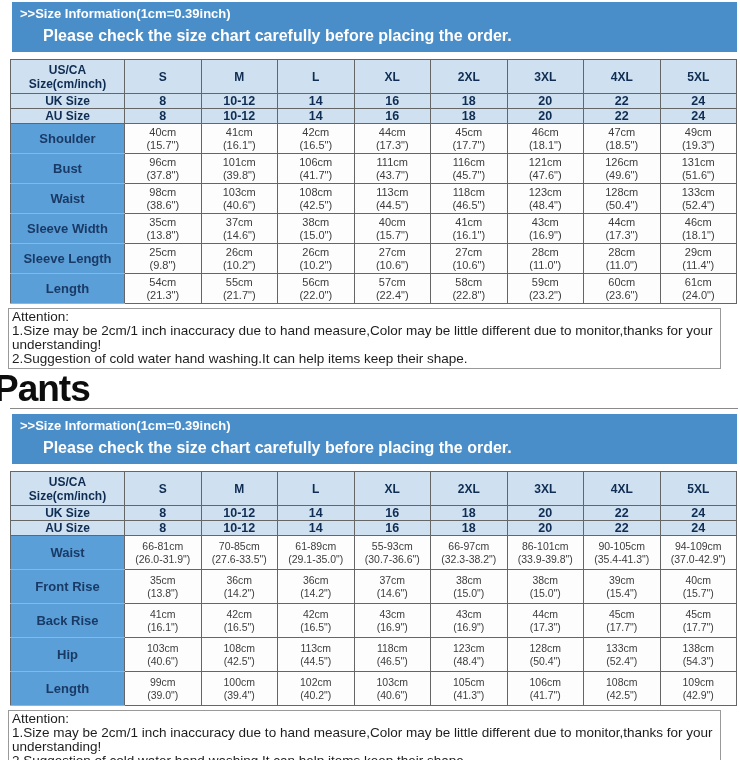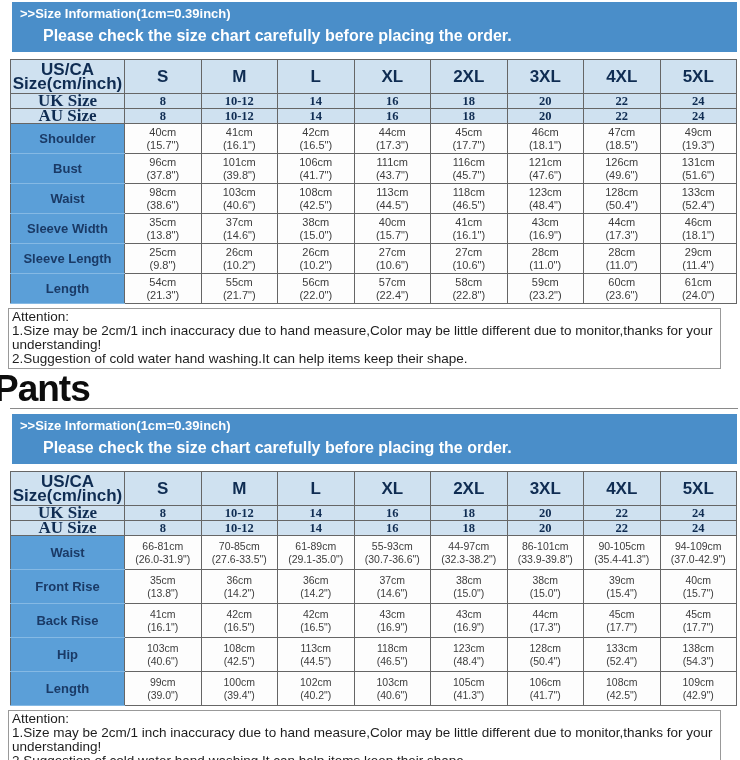--- a/index.html
+++ b/index.html
@@ -25,28 +25,28 @@
   table.sizes {
     border-collapse:collapse; table-layout:fixed;
     width:727px; margin:7px 0 0 10px;
     border:1px solid #555;
   }
   table.sizes th, table.sizes td {
     border:1px solid #666; text-align:center; vertical-align:middle;
     overflow:hidden; padding:0;
   }
   tr.r-main th { height:34px; }
-  tr.r-sub  th { height:15px;font-family:Liberation Serif, serif; }
+  tr.r-sub  th { height:15px; }
   table.t-top tr.r-meas > * { height:30px;margin-top:32px; }
   table.t-pants tr.r-meas > * { height:34px; }
 
   .corner, .szcol, .szval {
     background:var(--header-bg,#cfe1f0);
     color:var(--header-text,#0f2c52);
-    font-weight:bold; font-size:17px; line-height:14px;
+    font-weight:bold; font-size:12px; line-height:14px;
   }
   .szval { font-size:12.5px; }
   .mlabel {
     background:var(--label-bg,#5b9fd8);
     color:var(--label-text,#1a3a66);
     font-weight:bold; font-size:13px;
     border-top-color:#85b9e4 !important;
     border-bottom-color:#85b9e4 !important;
   }
   td.mcell {
@@ -422,21 +422,21 @@
             </td>
             <td class="mcell">
               <div>61-89cm</div>
               <div>(29.1-35.0")</div>
             </td>
             <td class="mcell">
               <div>55-93cm</div>
               <div>(30.7-36.6")</div>
             </td>
             <td class="mcell">
-              <div>44-97cm</div>
+              <div>66-97cm</div>
               <div>(32.3-38.2")</div>
             </td>
             <td class="mcell">
               <div>86-101cm</div>
               <div>(33.9-39.8")</div>
             </td>
             <td class="mcell">
               <div>90-105cm</div>
               <div>(35.4-41.3")</div>
             </td>

